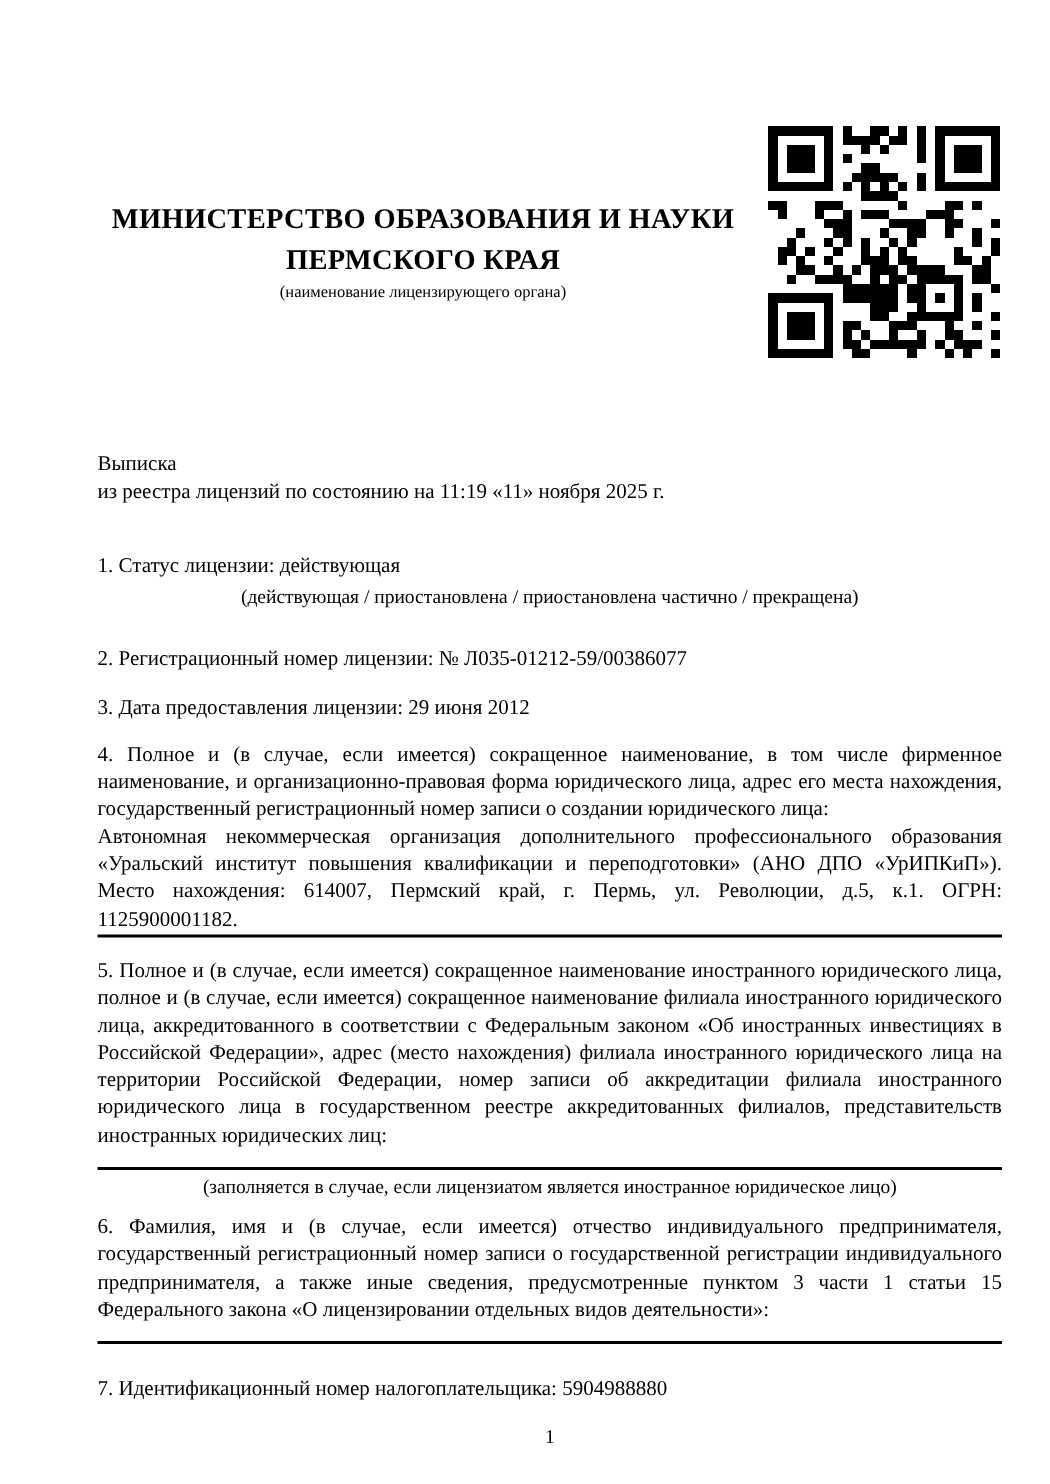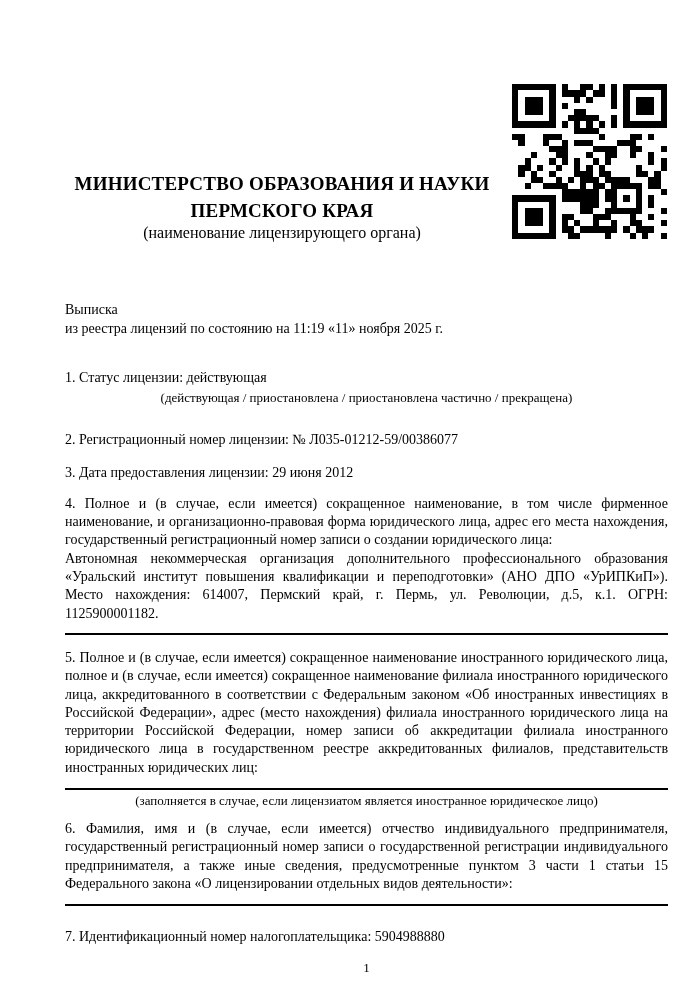--- a/index.html
+++ b/index.html
@@ -3,32 +3,32 @@
 <meta charset="utf-8">
 <style>
   html,body { margin:0; padding:0; background:#ffffff; }
   body {
     width:700px; height:989px; overflow:hidden;
     font-family:"Liberation Serif", serif; color:#000;
   }
   .page { position:relative; width:700px; height:989px; background:#fff; }
   .content { padding:0 32px 0 65px; }
 
-  .header-row { display:flex; align-items:flex-end; margin-top:83px; }
+  .header-row { display:flex; align-items:flex-start; margin-top:83px; }
   .header-left { flex:1 1 auto; padding-top:50px; padding-right:12px; text-align:center; }
   .ministry { font-weight:bold; font-size:19px; line-height:27px; letter-spacing:0.2px; }
-  .authority-caption { font-size:16px; line-height:15px; margin-top:1px; }
+  .authority-caption { font-size:11px; line-height:15px; margin-top:1px; }
   .qr { width:157px; height:157px; flex:0 0 auto; }
 
   .doc-title { text-align:left; margin-top:61px; font-size:14px; line-height:18.5px; }
 
   .item { font-size:14px; line-height:18.3px; }
   .just { text-align:justify; }
   .caption { text-align:center; font-size:13px; line-height:13px; }
-  .value-underlined { border-bottom:2px solid #000; padding-bottom:10px; }
+  .value-underlined { border-bottom:2px solid #000; padding-bottom:0; }
   .fill-line { height:11px; border-bottom:2px solid #000; }
 
   .item-1 { margin-top:31px; }
   .item-1 .caption { margin-top:4px; }
   .item-2 { margin-top:27px; }
   .item-3 { margin-top:14px; }
   .item-4 { margin-top:13px; }
   .item-4 .caption { margin-top:4px; }
   .item-5 { margin-top:14px; }
   .item-5 .caption { margin-top:4px; }

